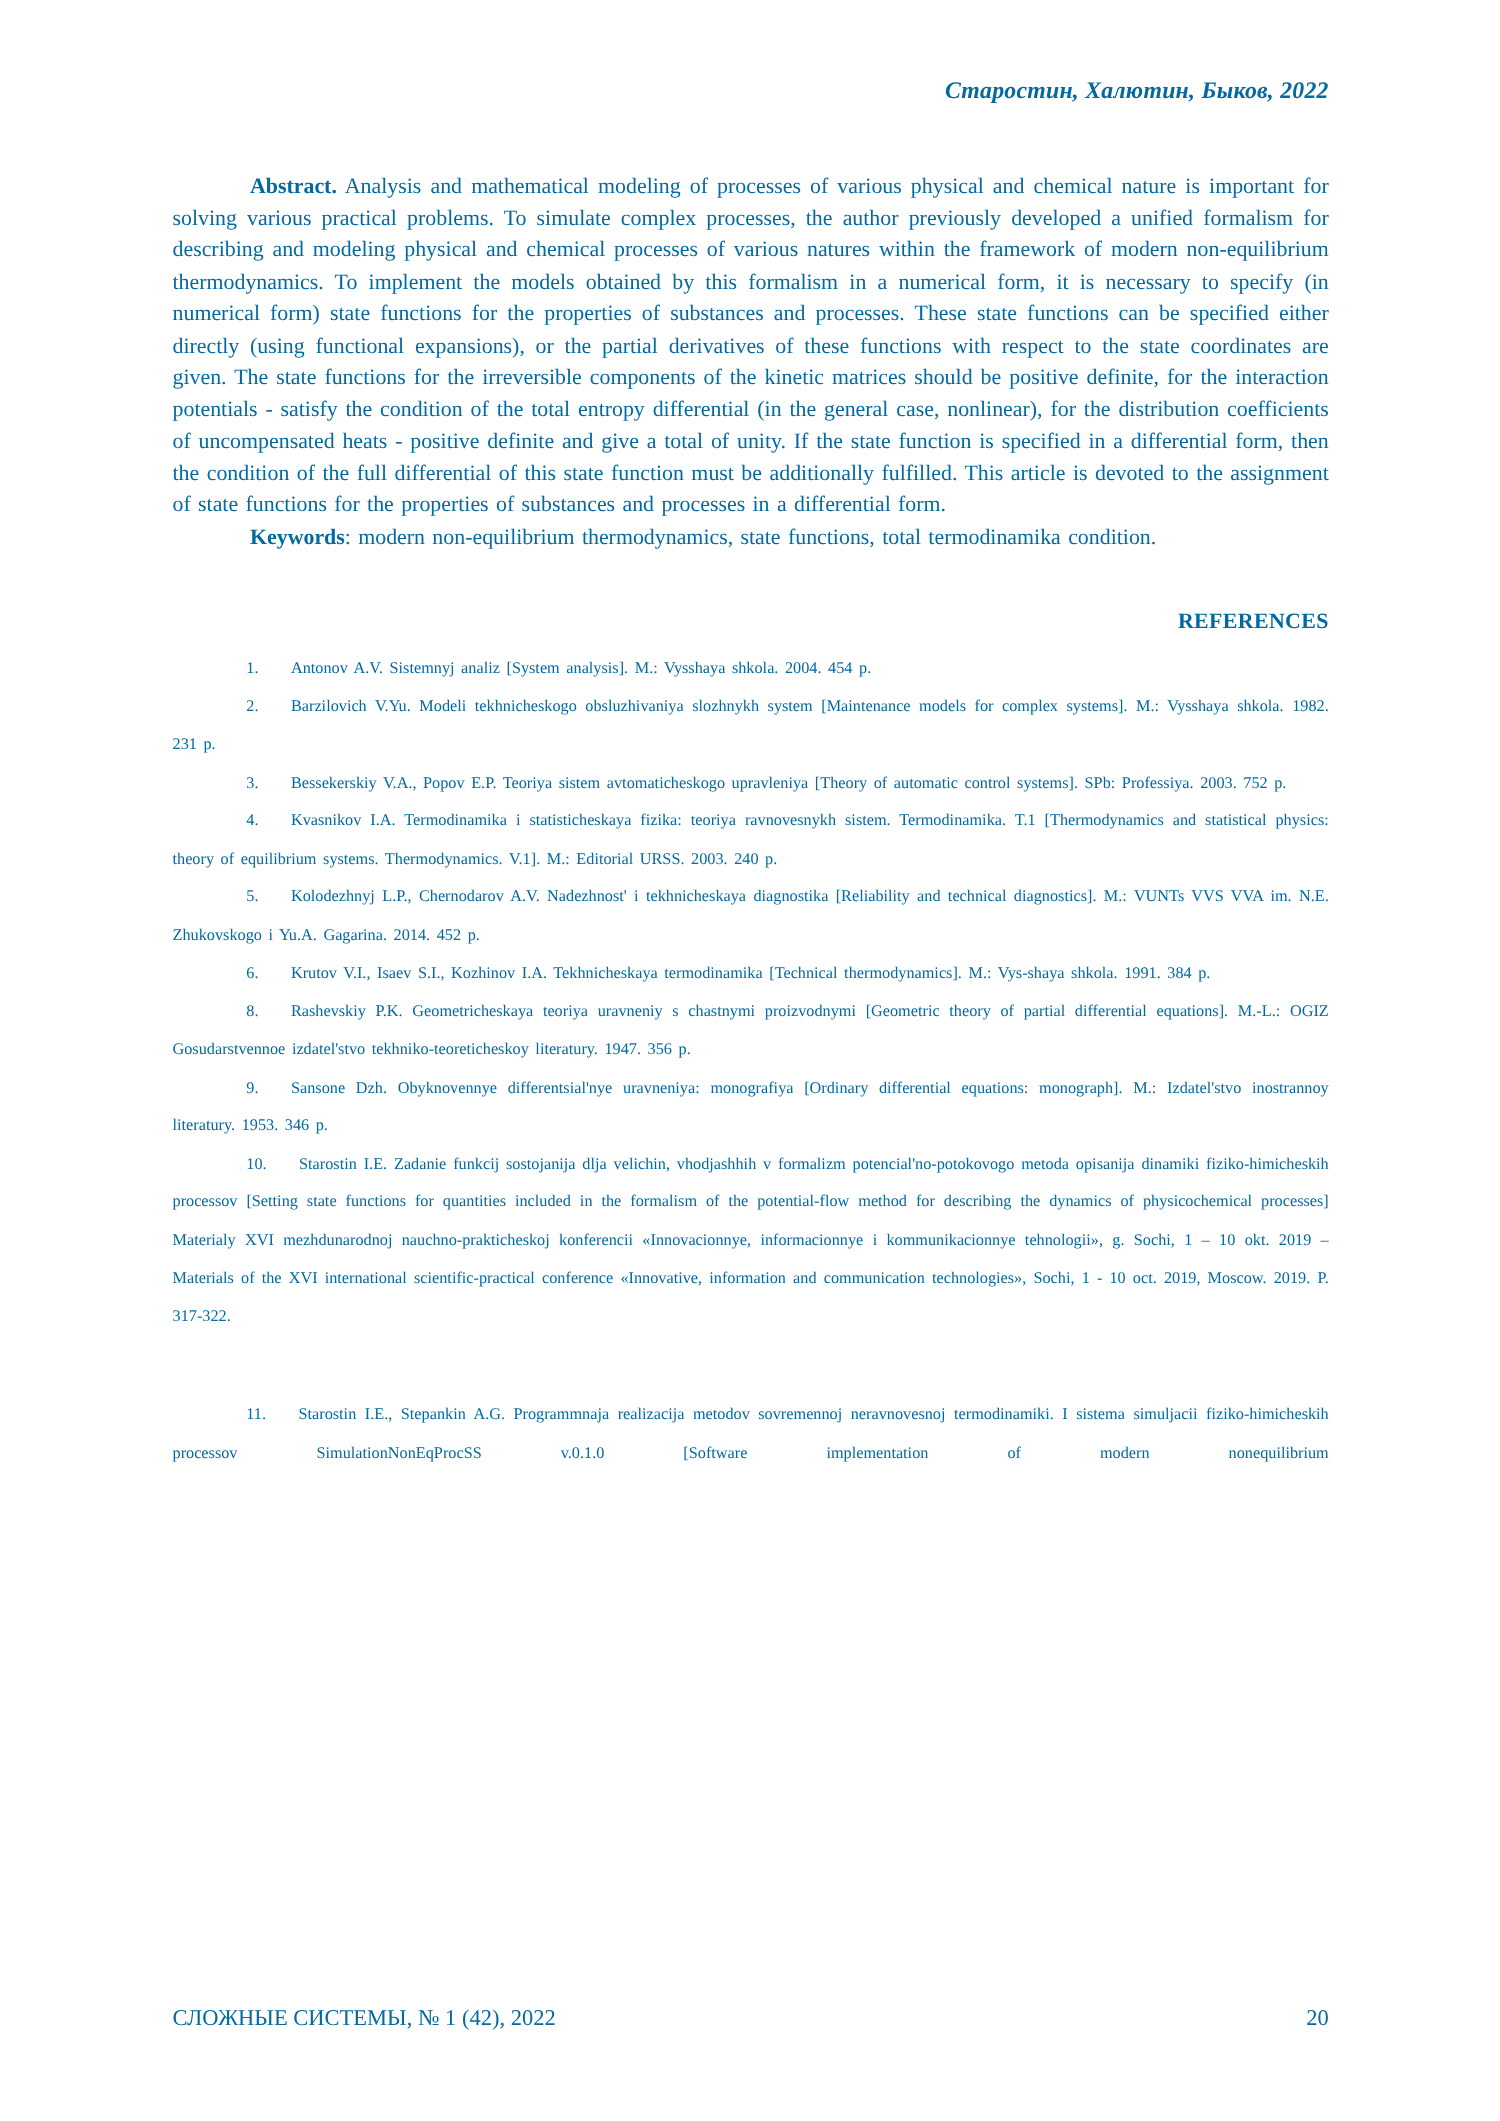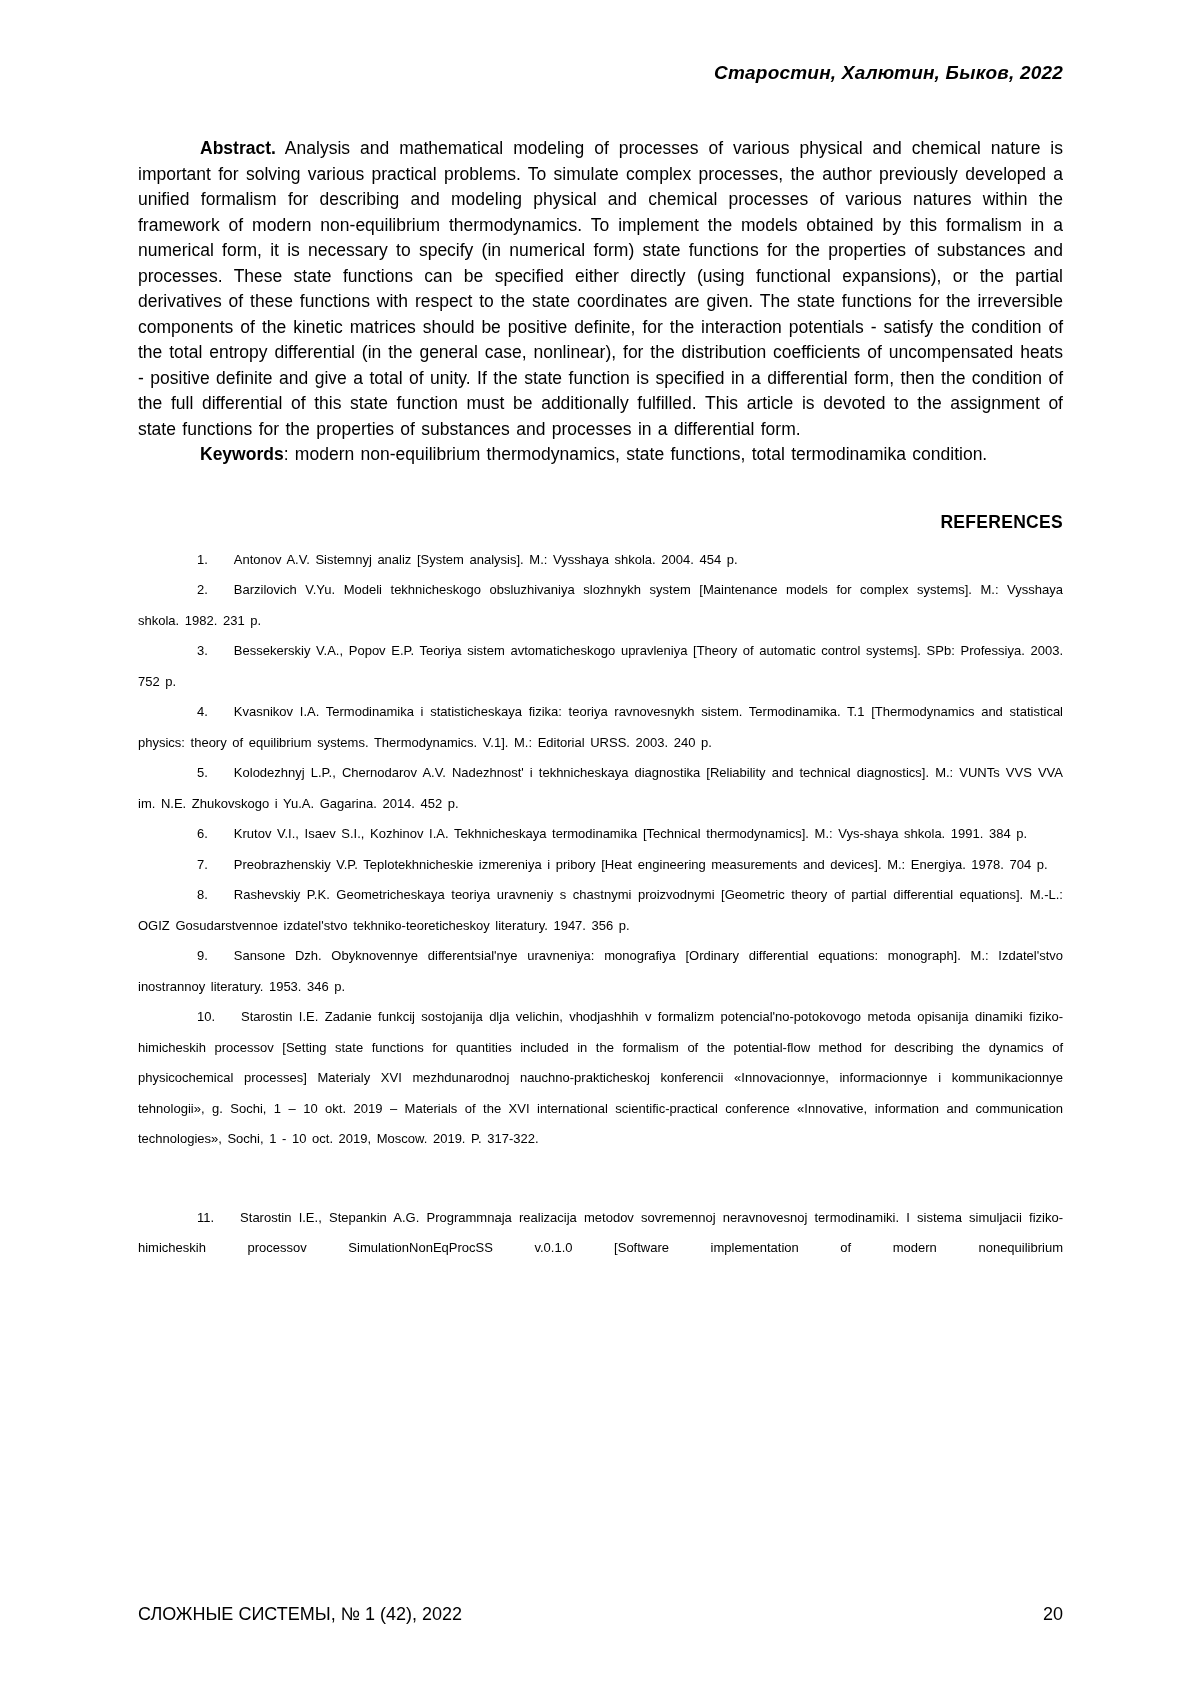--- a/index.html
+++ b/index.html
@@ -1,22 +1,22 @@
 <!DOCTYPE html>
 <html><head>
 <meta charset="utf-8">
 <style>
   html, body { margin: 0; padding: 0; background: #ffffff; }
   .page {
     position: relative;
     width: 1200px;
     height: 1697px;
     background: #ffffff;
-    color: #000000;
-    font-family: Liberation Sans, sans-serif;
+    color: #0369a1;
+    font-family: Liberation Serif, serif;
     overflow: hidden;
   }
   .content {
     position: absolute;
     left: 138px;
     top: 60px;
     width: 925px;
   }
   .running-head {
     text-align: right;
@@ -86,21 +86,20 @@
 
     <p class="refs-heading">REFERENCES</p>
 
     <div>
       <p class="ref"><span class="ref-num">1.</span><span>Antonov A.V. Sistemnyj analiz [System analysis]. M.: Vysshaya shkola. 2004. 454 p.</span></p>
       <p class="ref"><span class="ref-num">2.</span><span>Barzilovich V.Yu. Modeli tekhnicheskogo obsluzhivaniya slozhnykh system [Maintenance models for complex systems]. M.: Vysshaya shkola. 1982. 231 p.</span></p>
       <p class="ref"><span class="ref-num">3.</span><span>Bessekerskiy V.A., Popov E.P. Teoriya sistem avtomaticheskogo upravleniya [Theory of automatic control systems]. SPb: Professiya. 2003. 752 p.</span></p>
       <p class="ref"><span class="ref-num">4.</span><span>Kvasnikov I.A. Termodinamika i statisticheskaya fizika: teoriya ravnovesnykh sistem. Termodinamika. T.1 [Thermodynamics and statistical physics: theory of equilibrium systems. Thermodynamics. V.1]. M.: Editorial URSS. 2003. 240 p.</span></p>
       <p class="ref"><span class="ref-num">5.</span><span>Kolodezhnyj L.P., Chernodarov A.V. Nadezhnost' i tekhnicheskaya diagnostika [Reliability and technical diagnostics]. M.: VUNTs VVS VVA im. N.E. Zhukovskogo i Yu.A. Gagarina. 2014. 452 p.</span></p>
       <p class="ref"><span class="ref-num">6.</span><span>Krutov V.I., Isaev S.I., Kozhinov I.A. Tekhnicheskaya termodinamika [Technical thermodynamics]. M.: Vys-shaya shkola. 1991. 384 p.</span></p>
-      <p class="ref"><span class="ref-num">7.</span><span>Preobrazhenskiy V.P. Teplotekhnicheskie izmereniya i pribory [Heat engineering measurements and devices]. M.: Energiya. 1978. 704 p.</span></p>
       <p class="ref"><span class="ref-num">8.</span><span>Rashevskiy P.K. Geometricheskaya teoriya uravneniy s chastnymi proizvodnymi [Geometric theory of partial differential equations]. M.-L.: OGIZ Gosudarstvennoe izdatel'stvo tekhniko-teoreticheskoy literatury. 1947. 356 p.</span></p>
       <p class="ref"><span class="ref-num">9.</span><span>Sansone Dzh. Obyknovennye differentsial'nye uravneniya: monografiya [Ordinary differential equations: monograph]. M.: Izdatel'stvo inostrannoy literatury. 1953. 346 p.</span></p>
       <p class="ref"><span class="ref-num">10.</span><span>Starostin I.E. Zadanie funkcij sostojanija dlja velichin, vhodjashhih v formalizm potencial'no-potokovogo metoda opisanija dinamiki fiziko-himicheskih processov [Setting state functions for quantities included in the formalism of the potential-flow method for describing the dynamics of physicochemical processes] Materialy XVI mezhdunarodnoj nauchno-prakticheskoj konferencii «Innovacionnye, informacionnye i kommunikacionnye tehnologii», g. Sochi, 1 – 10 okt. 2019 – Materials of the XVI international scientific-practical conference «Innovative, information and communication technologies», Sochi, 1 - 10 oct. 2019, Moscow. 2019. P. 317-322.</span></p>
       <p class="ref cut"><span class="ref-num">11.</span><span>Starostin I.E., Stepankin A.G. Programmnaja realizacija metodov sovremennoj neravnovesnoj termodinamiki. I sistema simuljacii fiziko-himicheskih processov SimulationNonEqProcSS v.0.1.0 [Software implementation of modern nonequilibrium</span></p>
     </div>
 
   </div>
 
   <div class="footer">
     <span>СЛОЖНЫЕ СИСТЕМЫ, № 1 (42), 2022</span>

